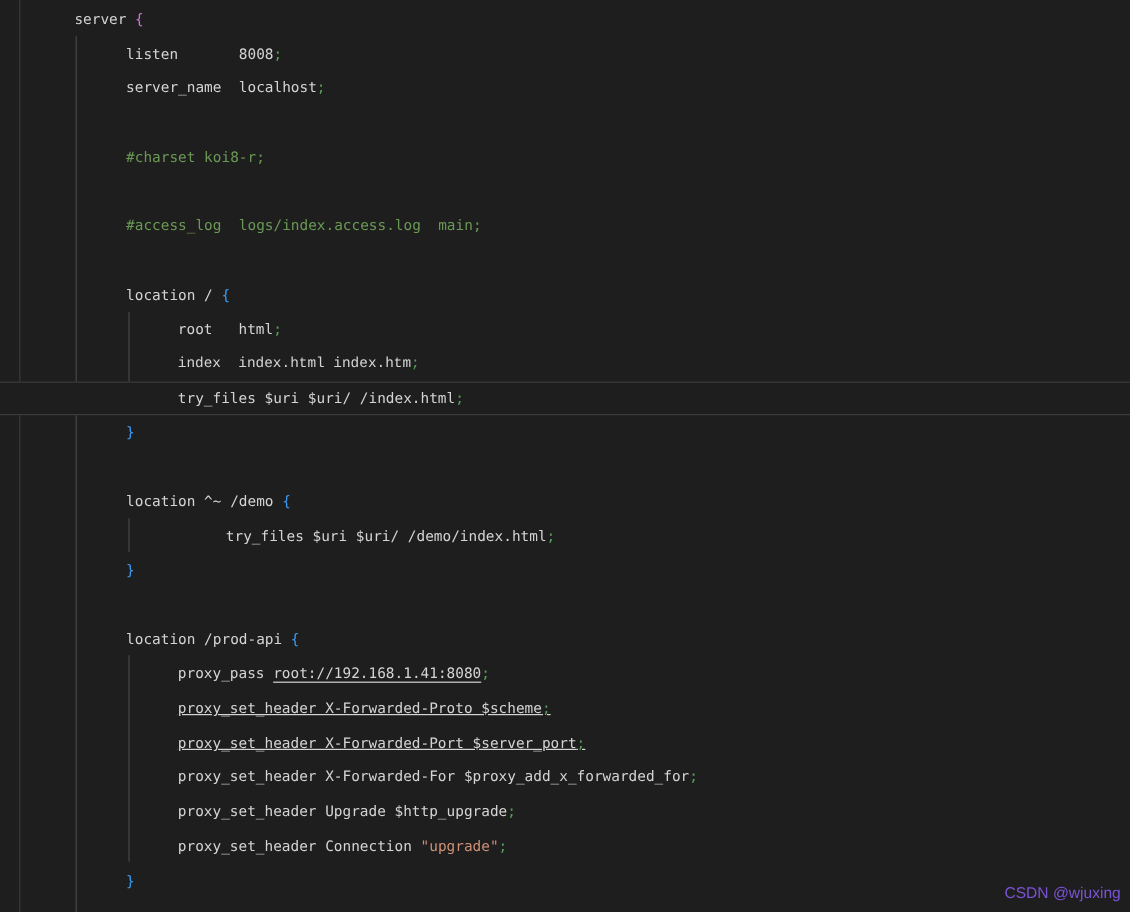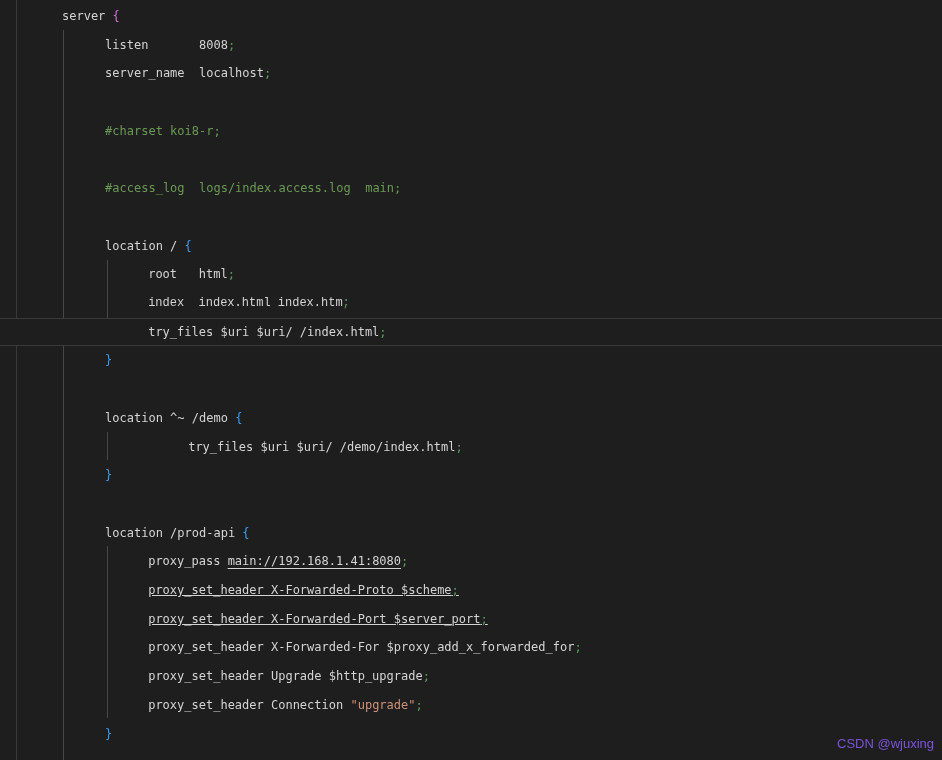--- a/index.html
+++ b/index.html
@@ -130,21 +130,21 @@
       <div class="line" style="top: 260.3px; left: 148.16px; text-align: center;"><span class="seg t-plain">root   html</span><span class="seg t-semi">;</span></div>
       <div class="line" style="top: 289px; left: 148.16px; font-family: Liberation Mono, monospace;"><span class="seg t-plain">index  index.html index.htm</span><span class="seg t-semi">;</span></div>
       <div class="line" style="top: 317.7px; left: 148.16px;"><span class="seg t-plain">try_files $uri $uri/ /index.html</span><span class="seg t-semi">;</span></div>
       <div class="line" style="top: 346.4px; left: 105.08px;"><span class="seg t-brace-b">}</span></div>
       <div class="line" style="top: 375.1px; left: 62px;"></div>
       <div class="line" style="top: 403.8px; left: 105.08px;"><span class="seg t-plain">location ^~ /demo </span><span class="seg t-brace-b">{</span></div>
       <div class="line" style="top: 432.5px; left: 148.16px; margin-left: 40px;"><span class="seg t-plain">try_files $uri $uri/ /demo/index.html</span><span class="seg t-semi">;</span></div>
       <div class="line" style="top: 461.2px; left: 105.08px;"><span class="seg t-brace-b">}</span></div>
       <div class="line" style="top: 489.9px; left: 62px;"></div>
       <div class="line" style="top: 518.6px; left: 105.08px;"><span class="seg t-plain">location /prod-api </span><span class="seg t-brace-b">{</span></div>
-      <div class="line" style="top: 547.3px; left: 148.16px;"><span class="seg t-plain">proxy_pass </span><span class="seg t-link">main://192.168.1.41:8080</span><span class="seg t-semi">;</span></div>
+      <div class="line" style="top: 547.3px; left: 148.16px;"><span class="seg t-plain">proxy_pass </span><span class="seg t-link">root://192.168.1.41:8080</span><span class="seg t-semi">;</span></div>
       <div class="line" style="top: 576px; left: 148.16px; text-decoration: underline;"><span class="seg t-plain">proxy_set_header X-Forwarded-Proto $scheme</span><span class="seg t-semi">;</span></div>
       <div class="line" style="top: 605px; left: 148.16px; text-decoration: underline;"><span class="seg t-plain">proxy_set_header X-Forwarded-Port $server_port</span><span class="seg t-semi">;</span></div>
       <div class="line" style="top: 633.4px; left: 148.16px;"><span class="seg t-plain">proxy_set_header X-Forwarded-For $proxy_add_x_forwarded_for</span><span class="seg t-semi">;</span></div>
       <div class="line" style="top: 662.1px; left: 148.16px;"><span class="seg t-plain">proxy_set_header Upgrade $http_upgrade</span><span class="seg t-semi">;</span></div>
       <div class="line" style="top: 690.8px; left: 148.16px;"><span class="seg t-plain">proxy_set_header Connection </span><span class="seg t-string">"upgrade"</span><span class="seg t-semi">;</span></div>
       <div class="line" style="top: 719.5px; left: 105.08px;"><span class="seg t-brace-b">}</span></div>
     </div>
 
   <div class="watermark">CSDN @wjuxing</div>
 

